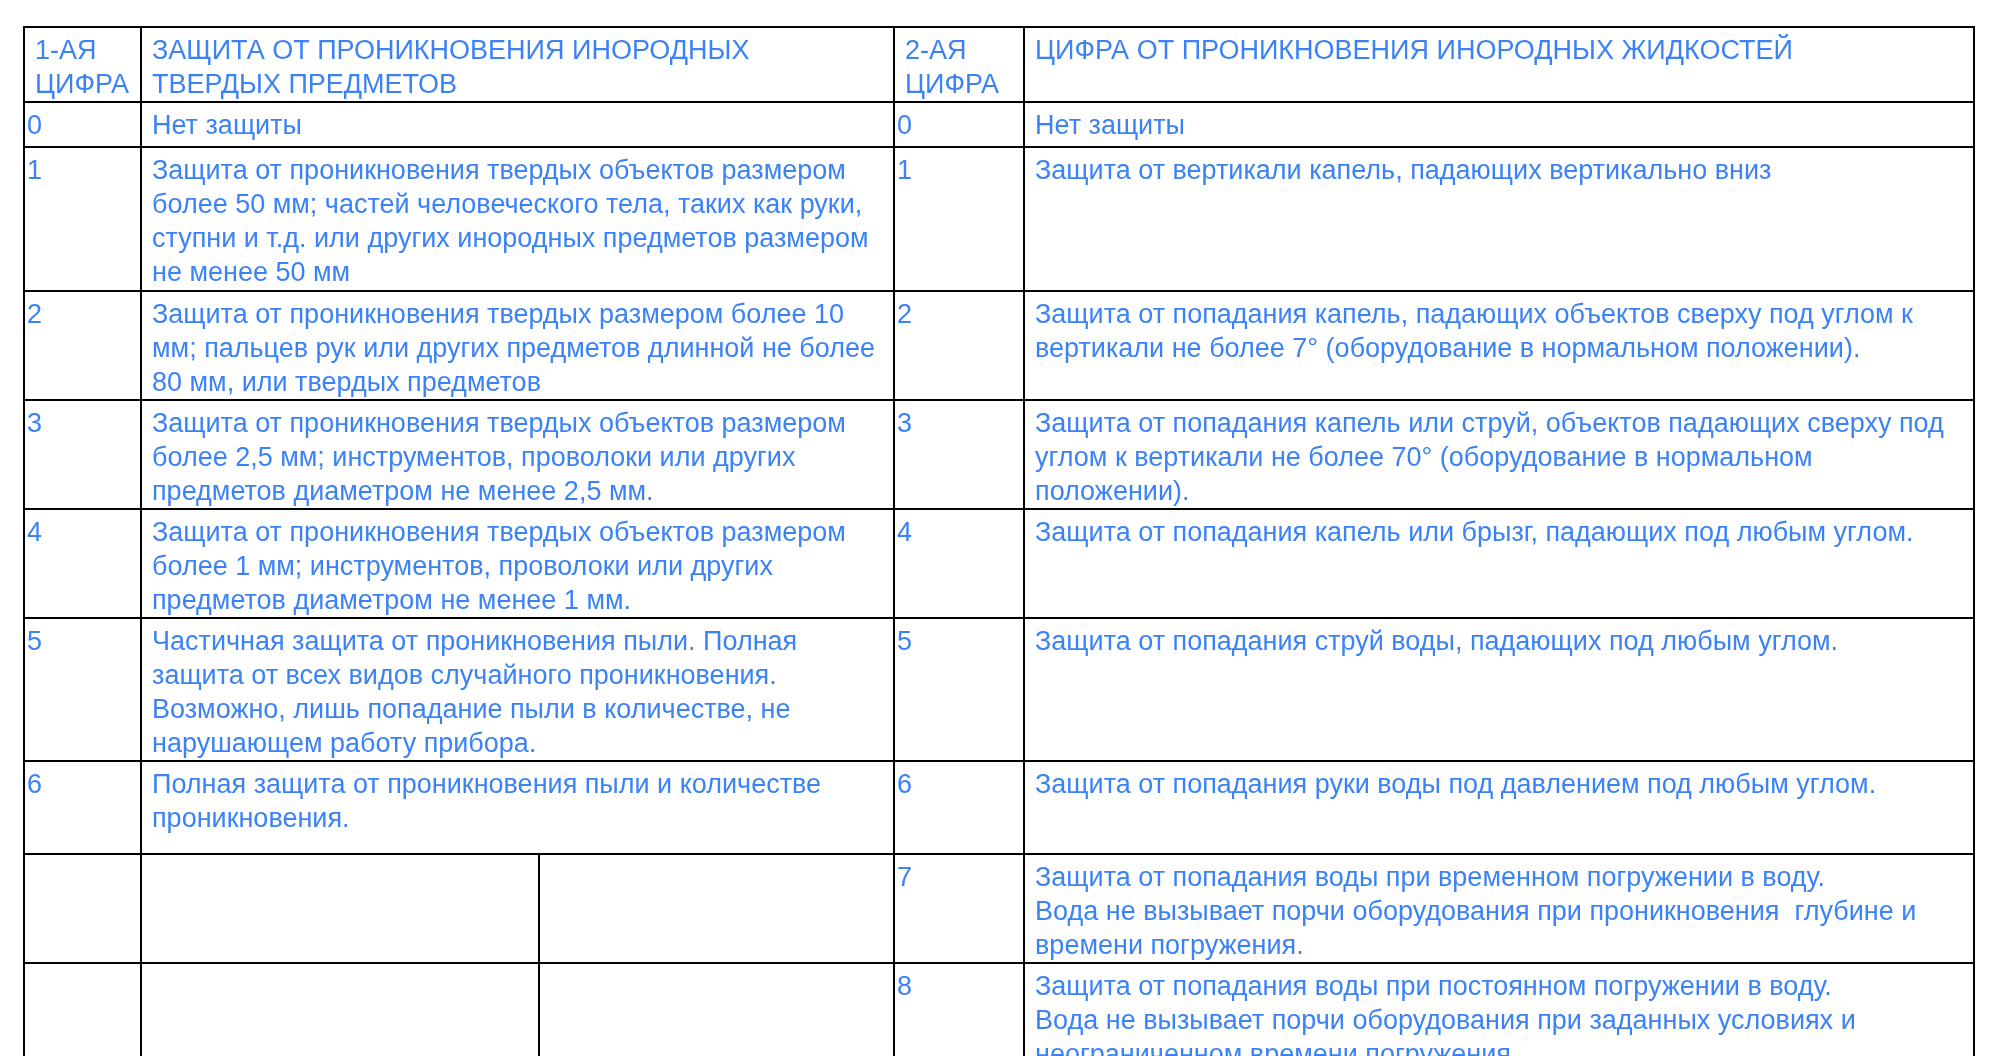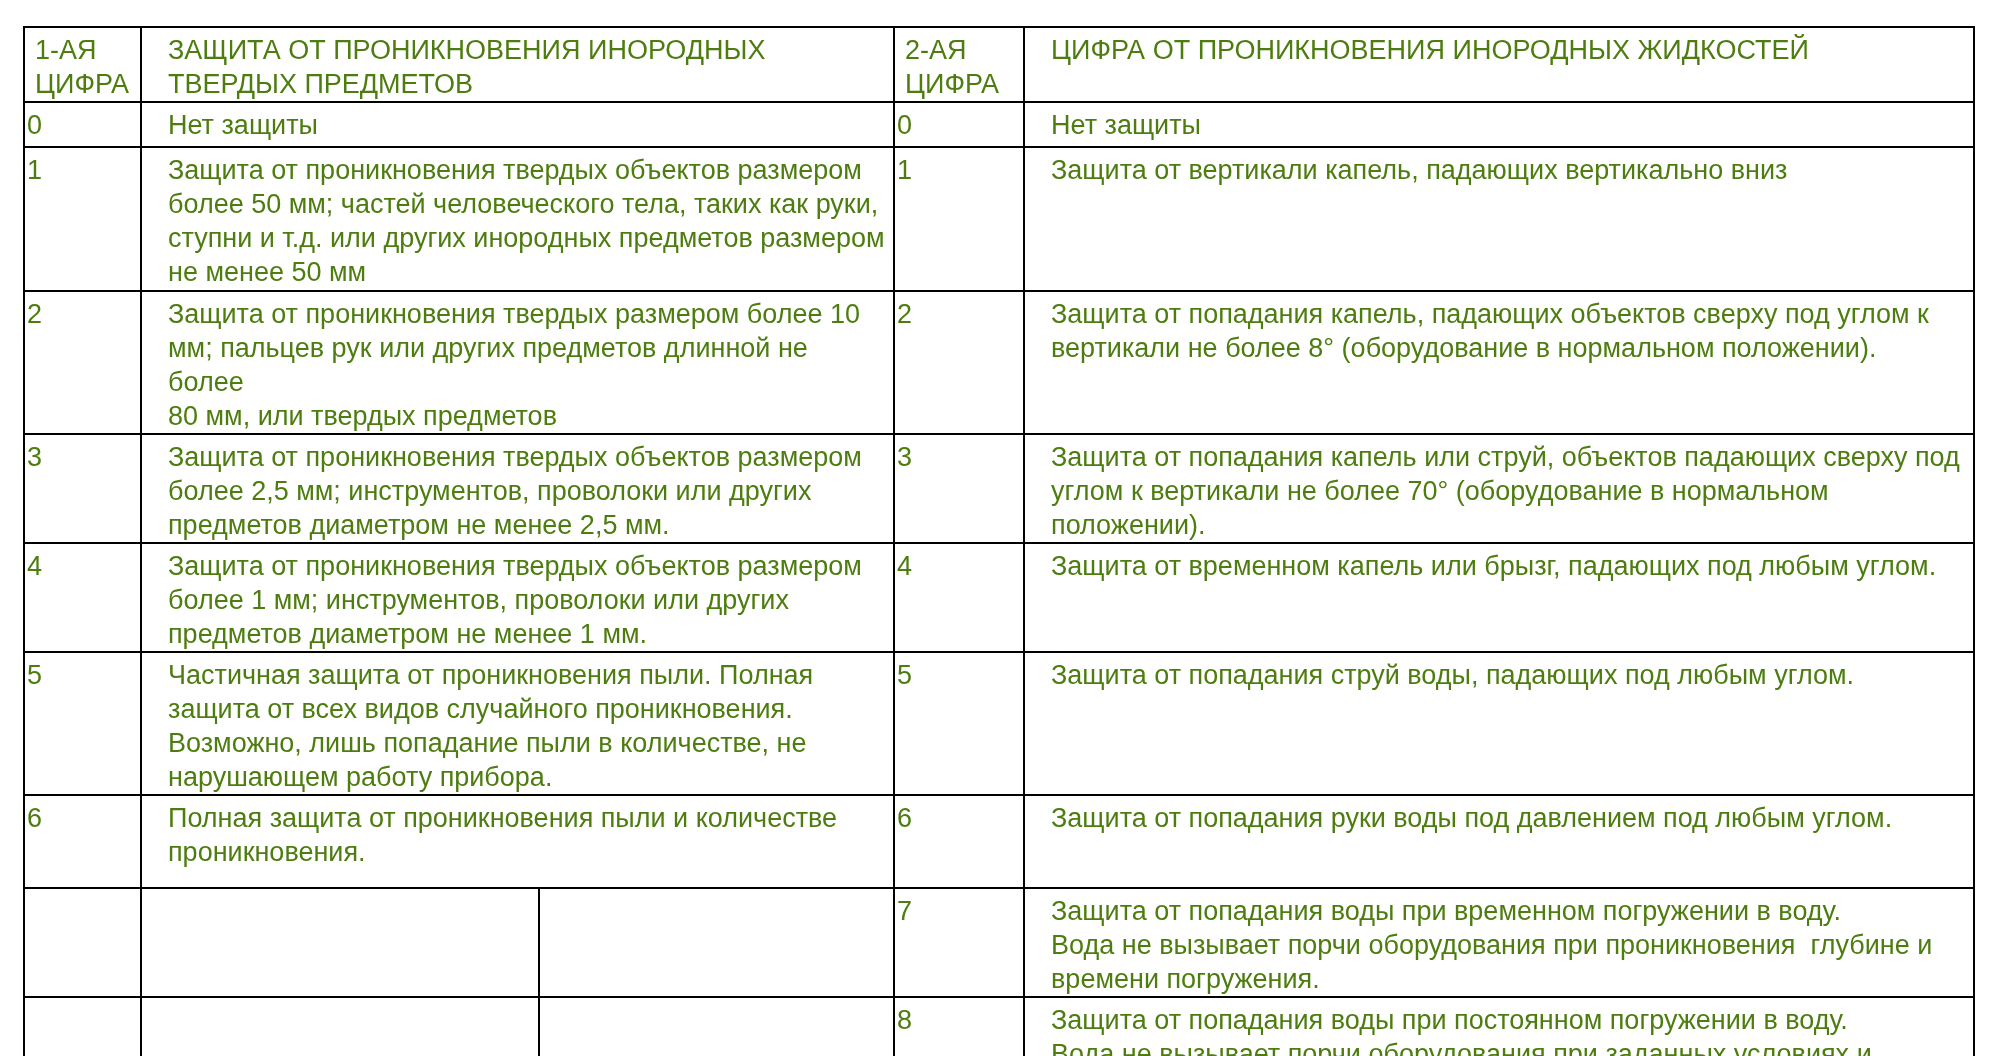--- a/index.html
+++ b/index.html
@@ -2,41 +2,41 @@
 <html><head>
 <meta charset="utf-8">
 <style>
   html, body { margin: 0; padding: 0; background: #ffffff; }
   #canvas {
     position: relative;
     width: 2000px;
     height: 1056px;
     background: #ffffff;
     font-family: "Liberation Sans", sans-serif;
-    color: #4d7c0f;
+    color: #3b82f6;
   }
   table.ip-table {
     position: absolute;
     left: 23px;
     top: 26px;
     width: 1950px;
     border-collapse: collapse;
     table-layout: fixed;
     font-size: 27px;
     line-height: 34px;
   }
   table.ip-table td, table.ip-table th {
     border: 2px solid #000000;
     vertical-align: top;
     font-weight: normal;
     text-align: left;
     overflow: hidden;
     white-space: pre-wrap;
   }
-  td.desc, th.desc { padding: 5px 4px 0 26px; }
+  td.desc, th.desc { padding: 5px 4px 0 10px; }
   td.digit { padding: 5px 2px 0 2px; text-align: center; }
   th.digit-head { padding: 5px 2px 0 10px; }
   tr.r-header { height: 73px; }
   tr.r0 { height: 45px; }
   tr.r1 { height: 144px; }
   tr.r2 { height: 107px; }
   tr.r3 { height: 106px; }
   tr.r4 { height: 91px; }
   tr.r5 { height: 133px; }
   tr.r6 { height: 93px; }
@@ -83,41 +83,41 @@
         <td class="desc">Защита от вертикали капель, падающих вертикально вниз</td>
       </tr>
 
       <tr class="r2">
         <td class="digit">2</td>
         <td class="desc" colspan="2">Защита от проникновения твердых размером более 10
 мм; пальцев рук или других предметов длинной не более
 80 мм, или твердых предметов</td>
         <td class="digit">2</td>
         <td class="desc">Защита от попадания капель, падающих объектов сверху под углом к
-вертикали не более 8° (оборудование в нормальном положении).</td>
+вертикали не более 7° (оборудование в нормальном положении).</td>
       </tr>
 
       <tr class="r3">
         <td class="digit">3</td>
         <td class="desc" colspan="2">Защита от проникновения твердых объектов размером
 более 2,5 мм; инструментов, проволоки или других
 предметов диаметром не менее 2,5 мм.</td>
         <td class="digit">3</td>
         <td class="desc">Защита от попадания капель или струй, объектов падающих сверху под
 углом к вертикали не более 70° (оборудование в нормальном
 положении).</td>
       </tr>
 
       <tr class="r4">
         <td class="digit">4</td>
         <td class="desc" colspan="2">Защита от проникновения твердых объектов размером
 более 1 мм; инструментов, проволоки или других
 предметов диаметром не менее 1 мм.</td>
         <td class="digit">4</td>
-        <td class="desc">Защита от временном капель или брызг, падающих под любым углом.</td>
+        <td class="desc">Защита от попадания капель или брызг, падающих под любым углом.</td>
       </tr>
 
       <tr class="r5">
         <td class="digit">5</td>
         <td class="desc" colspan="2">Частичная защита от проникновения пыли. Полная
 защита от всех видов случайного проникновения.
 Возможно, лишь попадание пыли в количестве, не
 нарушающем работу прибора.</td>
         <td class="digit">5</td>
         <td class="desc">Защита от попадания струй воды, падающих под любым углом.</td>

